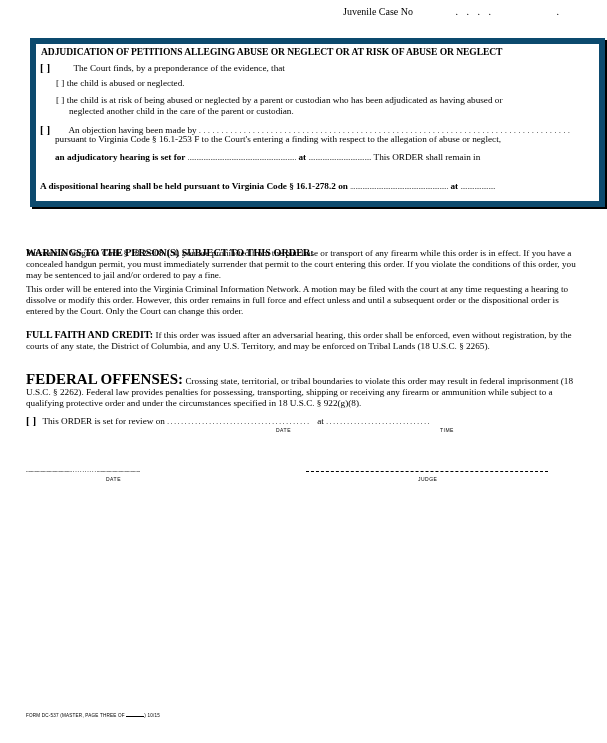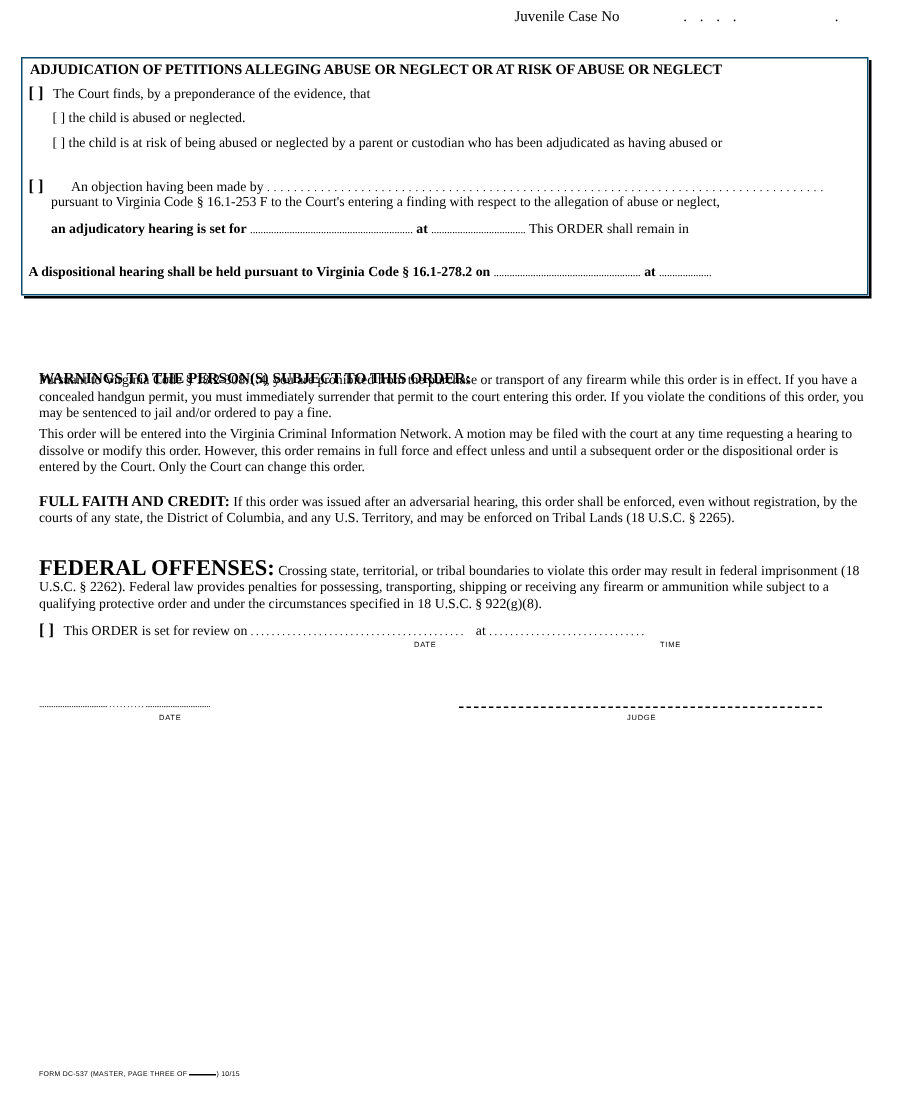--- a/index.html
+++ b/index.html
@@ -6,22 +6,22 @@
   body {
     width: 607px; height: 743px; position: relative; overflow: hidden;
     font-family: "Liberation Serif", serif; color: #000; font-size: 9.2px;
   }
   .abs { position: absolute; }
   .case-no { left: 343px; top: 6px; font-size: 10px; white-space: nowrap; }
   .case-dots { display: inline-block; letter-spacing: 3px; margin-left: 40px; }
   .case-dot-end { display: inline-block; margin-left: 60px; }
 
   .box {
-    left: 14px; top: 38px; width: 563px; height: 157px;
-    border: 1px solid #0c4a6e; box-shadow: 2px 2px 0 #000;
+    left: 30px; top: 38px; width: 563px; height: 157px;
+    border: 6px solid #0c4a6e; box-shadow: 2px 2px 0 #000;
   }
   .box-title { left: 5px; top: 2px; font-weight: bold; font-size: 9.6px; white-space: nowrap; letter-spacing: -0.1px; }
   .cb { font-weight: bold; font-size: 11px; }
   .line { white-space: nowrap; }
   .dots { letter-spacing: 0.5px; }
   .bold { font-weight: bold; }
 
   .warn-title { left: 26px; top: 236px; font-weight: bold; font-size: 10.2px; white-space: nowrap; margin-top: 11px; }
   .para { left: 26px; width: 560px; line-height: 11px; }
   .para p { margin: 0; }
@@ -37,32 +37,33 @@
   <span>Juvenile Case No</span>
   <span class="case-dots">. . . .</span>
   <span class="case-dot-end">.</span>
 </div>
 
 <div class="abs box">
   <div class="abs box-title">ADJUDICATION OF PETITIONS ALLEGING ABUSE OR NEGLECT OR AT RISK OF ABUSE OR NEGLECT</div>
 
   <div class="abs line" style="left:4px; top:17px;">
     <span class="cb">[ ]</span>
-    <span style="margin-left:4px;">The Court finds, by a preponderance of the evidence, that</span>
+    <span style="margin-left:21px;">The Court finds, by a preponderance of the evidence, that</span>
   </div>
 
   <div class="abs line" style="left:20px; top:34px;">
     <span>[ ]</span>
     <span>the child is abused or neglected.</span>
   </div>
 
   <div class="abs line" style="left:20px; top:51px;">
     <span>[ ]</span>
     <span>the child is at risk of being abused or neglected by a parent or custodian who has been adjudicated as having abused or</span>
   </div>
+  <div class="abs line" style="left:33px; top:62px;">neglected another child in the care of the parent or custodian.</div>
 
   <div class="abs line" style="left:4px; top:79px;">
     <span class="cb">[ ]</span>
     <span style="margin-left:16px;">An objection having been made by</span>
     <span class="dots" style="font-size:7px;">. . . . . . . . . . . . . . . . . . . . . . . . . . . . . . . . . . . . . . . . . . . . . . . . . . . . . . . . . . . . . . . . . . . . . . . . . . . . . . . . . . .</span>
   </div>
   <div class="abs line" style="left:19px; top:90px;">pursuant to Virginia Code § 16.1-253 F to the Court's entering a finding with respect to the allegation of abuse or neglect,</div>
 
   <div class="abs line" style="left:19px; top:108px;">
     <span class="bold">an adjudicatory hearing is set for</span>

